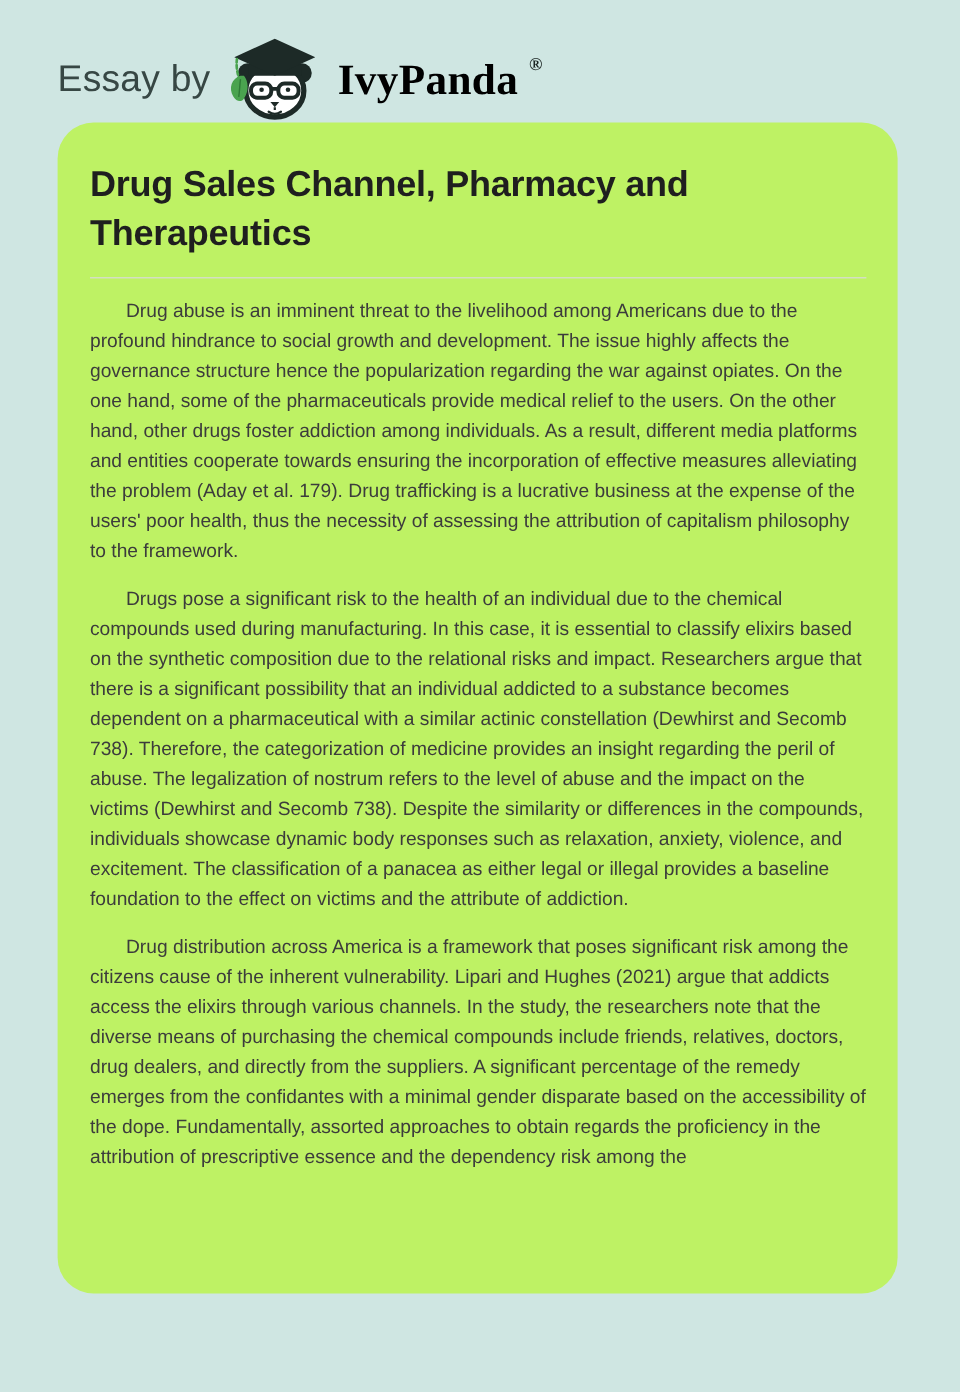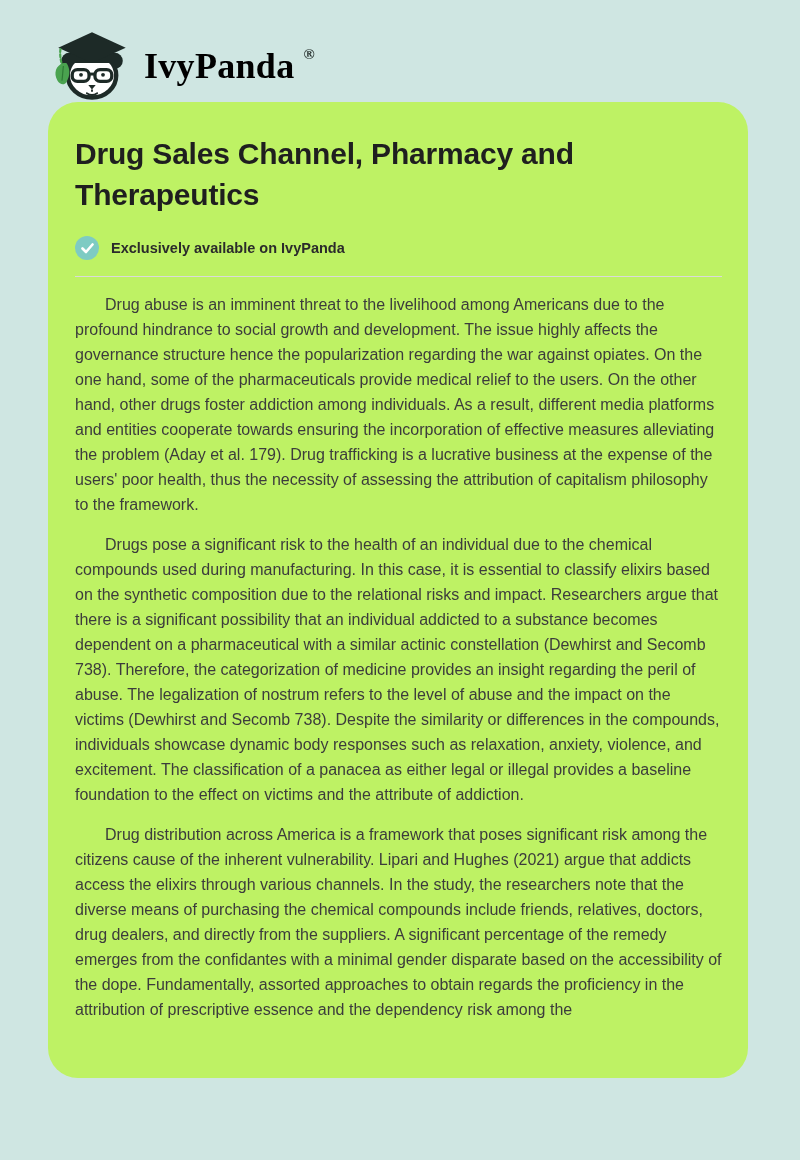--- a/index.html
+++ b/index.html
@@ -105,20 +105,21 @@
     margin-top: 15px;
     text-align: left;
   }
 </style>
 </head>
 <body>
 
 <div class="page">
 
   <header class="site-header">
+    <span class="essay-by">Essay by</span>
     <span class="logo">
       <span>
         <svg width="88" height="82" viewBox="0 0 120 100" xmlns="http://www.w3.org/2000/svg">
 
           <circle cx="29" cy="43" r="11" fill="#1d2a27"></circle>
           <circle cx="91" cy="43" r="11" fill="#1d2a27"></circle>
 
           <ellipse cx="60" cy="63" rx="33" ry="30" fill="#ffffff" stroke="#1d2a27" stroke-width="6"></ellipse>
 
           <path d="M36,30 h48 a6,6 0 0 1 6,6 v10 h-60 v-10 a6,6 0 0 1 6,-6 Z" fill="#1d2a27"></path>
@@ -142,28 +143,20 @@
         </svg>
       </span>
       <span class="wordmark">IvyPanda</span>
         <sup class="registered">®</sup>
     </span>
   </header>
 
   <main class="card">
     <h1 class="essay-title">Drug Sales Channel, Pharmacy and Therapeutics</h1>
 
-    <div class="badge-row">
-      <span class="check-circle">
-        <svg width="13" height="11" viewBox="0 0 13 11" xmlns="http://www.w3.org/2000/svg">
-          <polyline points="1.5,5.5 5,9 11.5,1.5" fill="none" stroke="#ffffff" stroke-width="2.6" stroke-linecap="round" stroke-linejoin="round"></polyline>
-        </svg>
-      </span>
-      <span class="badge-text">Exclusively available on IvyPanda</span>
-    </div>
 
     <hr class="divider">
 
     <article class="essay-body">
       <p>Drug abuse is an imminent threat to the livelihood among Americans due to the profound hindrance to social growth and development. The issue highly affects the governance structure hence the popularization regarding the war against opiates. On the one hand, some of the pharmaceuticals provide medical relief to the users. On the other hand, other drugs foster addiction among individuals. As a result, different media platforms and entities cooperate towards ensuring the incorporation of effective measures alleviating the problem (Aday et al. 179). Drug trafficking is a lucrative business at the expense of the users' poor health, thus the necessity of assessing the attribution of capitalism philosophy to the framework.</p>
       <p>Drugs pose a significant risk to the health of an individual due to the chemical compounds used during manufacturing. In this case, it is essential to classify elixirs based on the synthetic composition due to the relational risks and impact. Researchers argue that there is a significant possibility that an individual addicted to a substance becomes dependent on a pharmaceutical with a similar actinic constellation (Dewhirst and Secomb 738). Therefore, the categorization of medicine provides an insight regarding the peril of abuse. The legalization of nostrum refers to the level of abuse and the impact on the victims (Dewhirst and Secomb 738). Despite the similarity or differences in the compounds, individuals showcase dynamic body responses such as relaxation, anxiety, violence, and excitement. The classification of a panacea as either legal or illegal provides a baseline foundation to the effect on victims and the attribute of addiction.</p>
       <p>Drug distribution across America is a framework that poses significant risk among the citizens cause of the inherent vulnerability. Lipari and Hughes (2021) argue that addicts access the elixirs through various channels. In the study, the researchers note that the diverse means of purchasing the chemical compounds include friends, relatives, doctors, drug dealers, and directly from the suppliers. A significant percentage of the remedy emerges from the confidantes with a minimal gender disparate based on the accessibility of the dope. Fundamentally, assorted approaches to obtain regards the proficiency in the attribution of prescriptive essence and the dependency risk among the</p>
     </article>
   </main>
 

